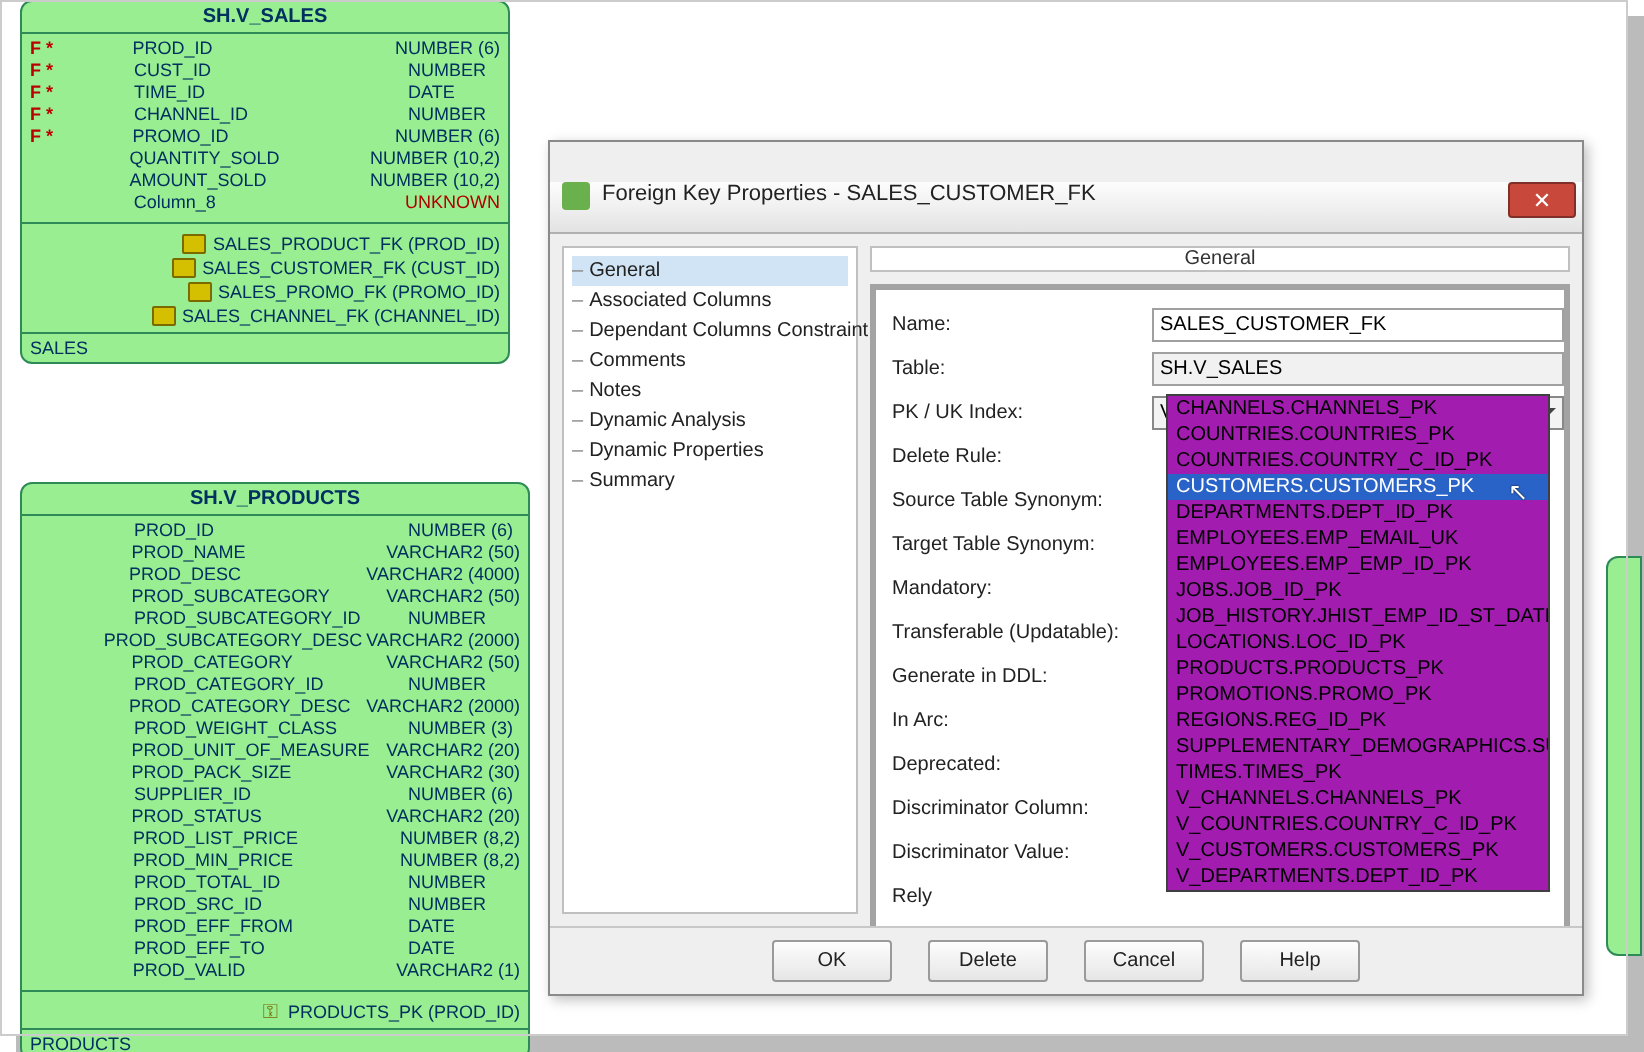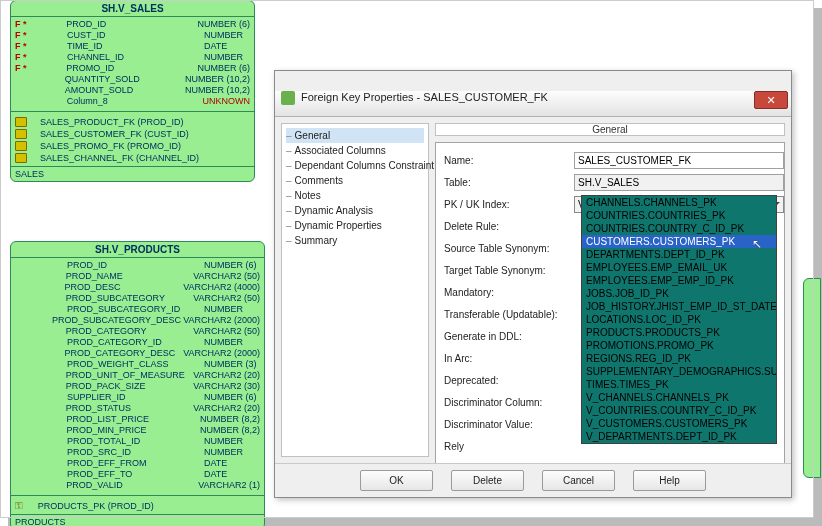--- a/index.html
+++ b/index.html
@@ -13,21 +13,21 @@
   .entity { position: absolute; background: #98ee90; border: 1px solid #2e8b57; border-radius: 6px; overflow: hidden; font-size: 9px; }
   .entity-title { text-align: center; font-weight: bold; color: #003060; padding: 2px 4px; border-bottom: 1px solid #2e8b57; font-size: 10px; }
   .entity-body { padding: 2px 4px; }
   .col-row { display: flex; align-items: center; gap: 2px; height: 11px; line-height: 11px; white-space: nowrap; }
   .col-sym { width: 18px; color: #b00; font-weight: bold; display:inline-block; }
   .col-sym.pf { color:#0050a0; }
   .col-name { color: #003060; width: 135px; margin-left: 32px; }
   .col-type { color: #003060; }
   .col-type.unknown { color: #b00000; }
   .entity-sep { border-top: 1px solid #2e8b57; margin: 2px -4px; }
-  .fk-row { display:flex; align-items:center; gap:13px; color:#003060; height:12px; }
+  .fk-row { display:flex; align-items:center; gap:3px; color:#003060; height:12px;justify-content:flex-end; }
   .fk-ico { width:12px; height:10px; background:#d4c000; border:1px solid #7a6a00; border-radius:1px; display:inline-block; }
   .pk-ico { display:inline-block; color:#7a6a00; font-size:10px; margin-right:2px; }
   .entity-foot { border-top:1px solid #2e8b57; padding:2px 4px; color:#003060; font-size:9px; }
 
   .edge-entity { position:absolute; right:1px; top:278px; width:18px; height:200px; background:#98ee90; border:1px solid #2e8b57; border-radius:6px 0 0 6px; }
 
   
   .dialog { position:absolute; left:274px; top:70px; width:518px; height:428px; background:#efefef; border:1px solid #8a8a8a; box-shadow: 2px 2px 6px rgba(0,0,0,0.25); display:flex; flex-direction:column; }
   .titlebar { height:26px; background: linear-gradient(#fdfdfd,#e3e3e3); border-bottom:1px solid #b0b0b0; display:flex; align-items:flex-start; padding:0 3px 16px 6px;margin-top:20px; }
   .titlebar .tico { width:14px; height:14px; background:#6ab04c; border-radius:2px; margin-right:6px; }
@@ -35,34 +35,34 @@
   .titlebar .tclose { width:34px; height:18px; background:#c8483b; color:#fff; border:1px solid #803028; border-radius:2px; display:flex; align-items:center; justify-content:center; font-size:11px; }
 
   .dlg-body { flex:1; display:flex; padding:6px; gap:6px; overflow:hidden; }
   .nav { width:148px; border:1px solid #c0c0c0; background:#fff; padding:4px; }
   .nav-item { display:flex; align-items:center; height:15px; font-size:10px; color:#222; white-space:nowrap; cursor:pointer; }
   .nav-item.sel { background:#d0e4f5; }
   .nav-dash { color:#888; margin-right:3px; }
 
   .panel { flex:1; display:flex; flex-direction:column; gap:6px; }
   .panel-head { border:1px solid #c0c0c0; background:#fff; height:26px; display:flex; align-items:center; justify-content:center; font-size:10px; color:#333; }
-  .form { border:1px solid #a3a3a3; background:#fff; flex:1; padding:6px 0 6px 8px; position:relative; }
+  .form { border:3px solid #a3a3a3; background:#fff; flex:1; padding:6px 0 6px 8px; position:relative; }
   .form-row { display:flex; align-items:center; height:22px; }
   .form-label { width:130px; font-size:10px; color:#222; }
   .form-input { flex:1; height:17px; border:1px solid #a0a0a0; background:#fff; padding:1px 3px; font-size:10px; font-family:inherit; }
   .form-combo { flex:1; height:17px; border:1px solid #888; background:#f3f3f3; display:flex; align-items:center; padding:1px 14px 1px 3px; font-size:10px; position:relative; }
   .form-combo::after { content:""; position:absolute; right:3px; top:5px; border:4px solid transparent; border-top-color:#444; }
 
-  .dropdown { position:absolute; left:145px; right:7px; top:52px; border:1px solid #404040; background:#0f766e; max-height:270px; overflow:hidden; }
+  .dropdown { position:absolute; left:145px; right:7px; top:52px; border:1px solid #404040; background:#a21caf; max-height:270px; overflow:hidden; }
   .dd-item { height:13px; line-height:13px; padding:0 4px; font-size:10px; color:#000; white-space:nowrap; cursor:pointer; }
   .dd-item.sel { background:#2a63c8; color:#fff; }
   .dd-cursor { position:absolute; pointer-events:none; font-size:12px; color:#fff; text-shadow:0 0 1px #000; }
 
   .dlg-foot { height:34px; border-top:1px solid #c8c8c8; display:flex; align-items:center; justify-content:center; gap:18px; padding:0 10px; }
-  .btn { width:73px; height:21px; border:1px solid #9a9a9a; background:linear-gradient(#fdfdfd,#e6e6e6); border-radius:2px; font-size:10px; color:#222; display:flex; align-items:center; justify-content:center; cursor:pointer; }
+  .btn { width:60px; height:21px; border:1px solid #9a9a9a; background:linear-gradient(#fdfdfd,#e6e6e6); border-radius:2px; font-size:10px; color:#222; display:flex; align-items:center; justify-content:center; cursor:pointer; }
 </style>
 </head>
 <body>
 
 <div class="canvas">
   <div class="shadow-r"></div>
   <div class="shadow-b"></div>
 
   <div class="entity" style="left:10px; top:0px; width:245px;">
     <div class="entity-title">SH.V_SALES</div>

